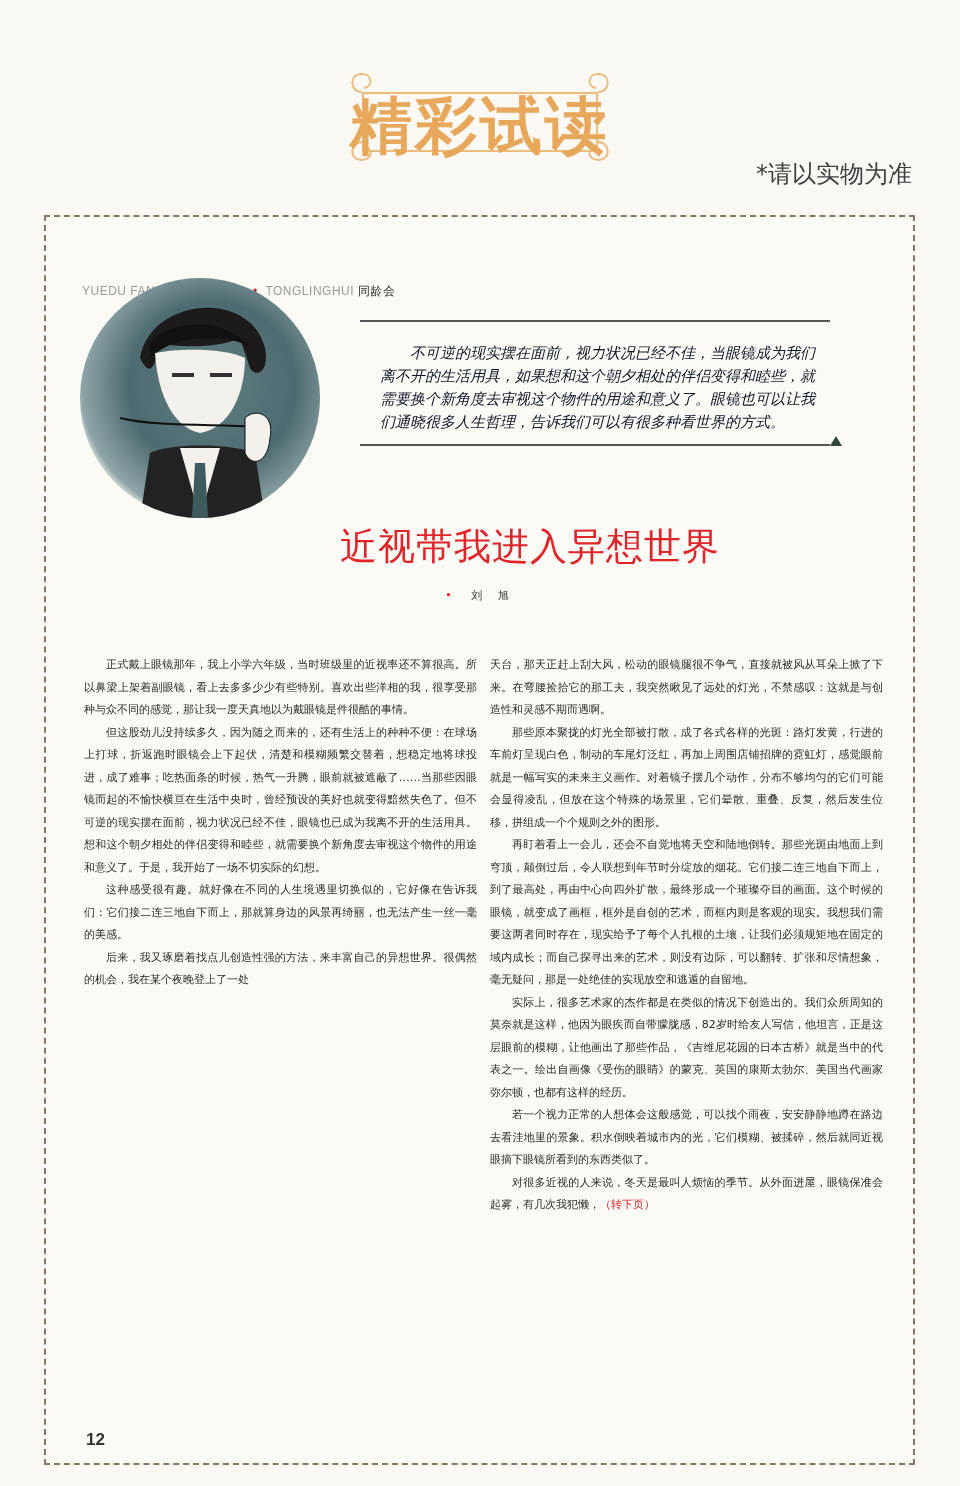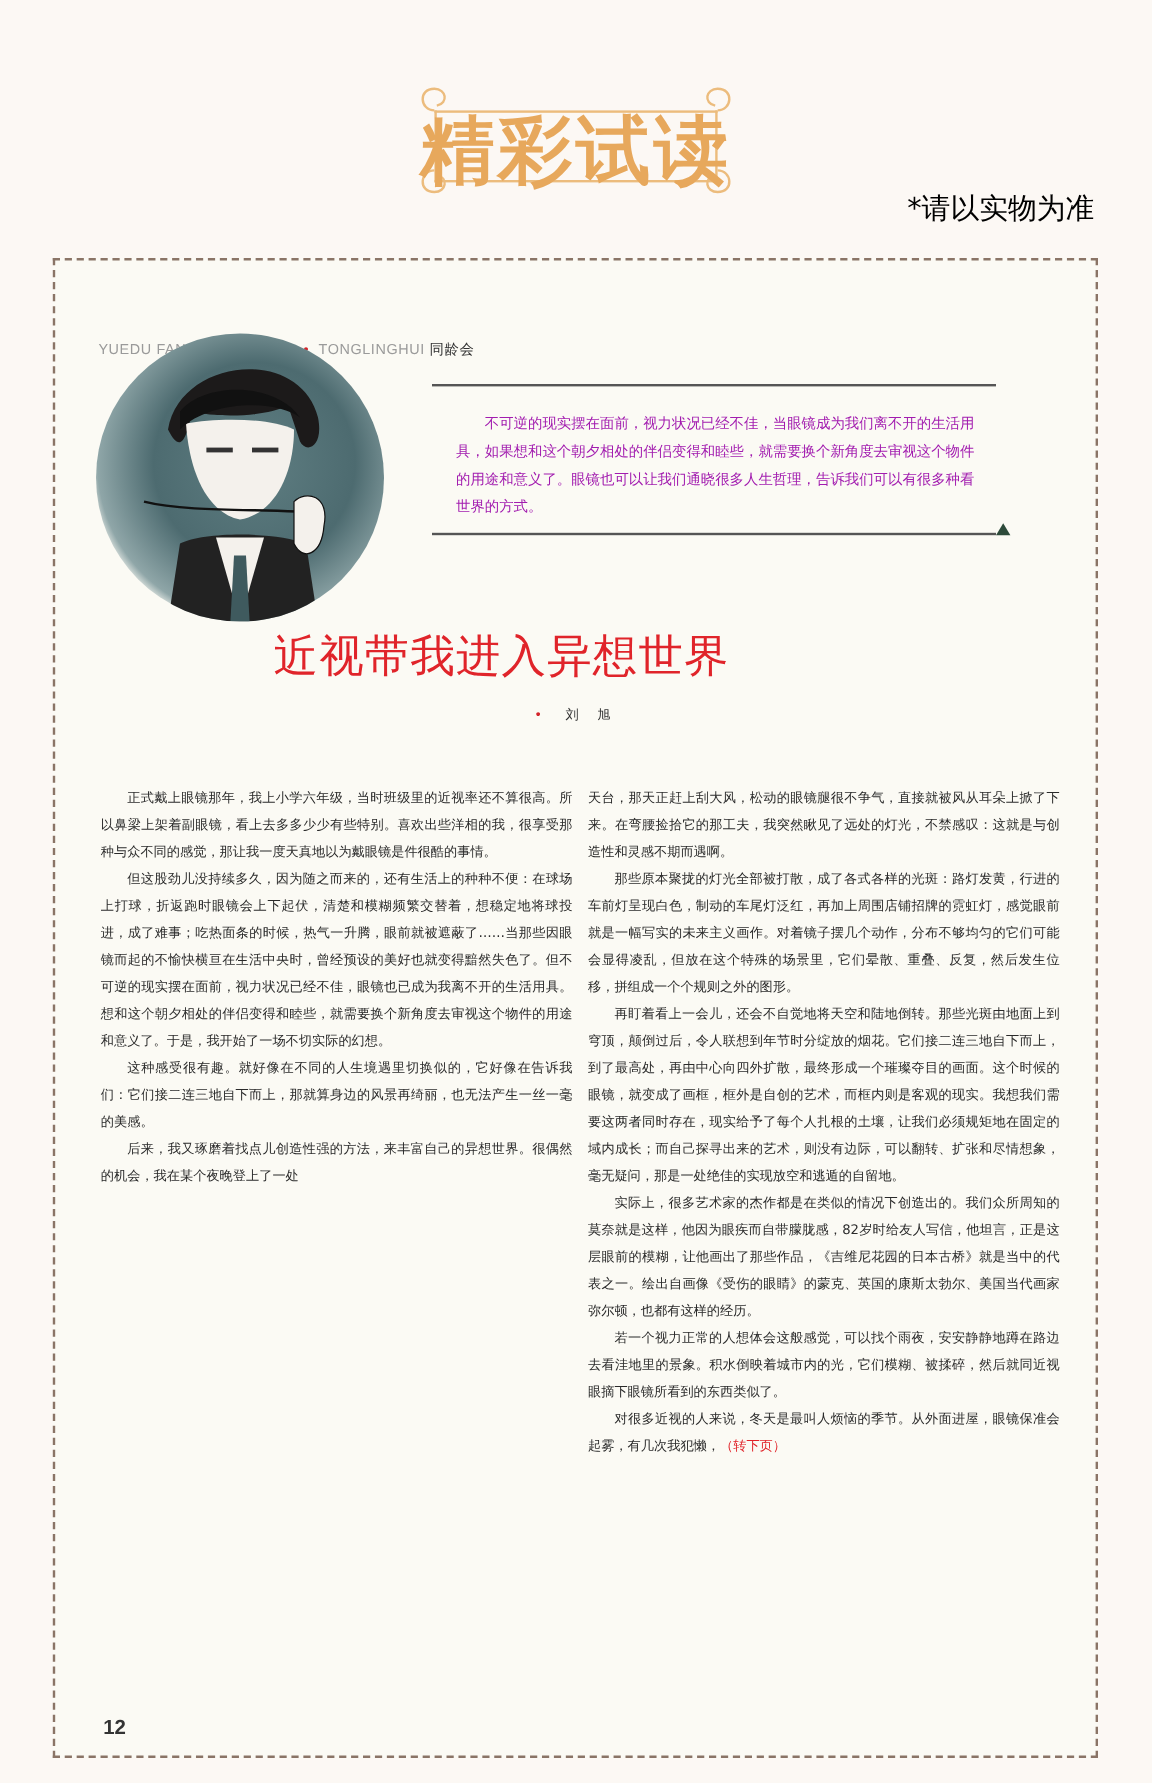--- a/index.html
+++ b/index.html
@@ -13,21 +13,21 @@
     position:absolute; left:340px; top:62px; width:280px; height:100px;
   }
   .banner svg { position:absolute; left:0; top:0; }
   .banner-title {
     position:absolute; left:0; top:22px; width:280px; text-align:center;
     font-family:"DejaVu Serif", serif; font-weight:bold;
     font-size:62px; letter-spacing:3px; color:#e7a85c;
   }
   .disclaimer {
     position:absolute; right:48px; top:158px;
-    font-family:"DejaVu Sans", sans-serif; font-size:24px; color:#000000;
+    font-family:"DejaVu Sans", sans-serif; font-size:24px; color:#404040;
   }
   .page-frame {
     position:absolute; left:44px; top:215px; width:871px; height:1250px;
     border:2px dashed #8a7466; box-sizing:border-box;
     background:#fbfaf4;
   }
   .running-head {
     position:absolute; left:82px; top:246px;
     font-family:"Liberation Sans", sans-serif; font-size:12px; color:#9a9a9a; letter-spacing:0.5px;margin-top:37px;
   }
@@ -42,24 +42,25 @@
     position:absolute; left:360px; top:320px; width:480px; height:130px;
   }
   .lead-top-rule { position:absolute; left:0; top:0; width:470px; height:2px; background:#555; }
   .lead-bottom-rule { position:absolute; left:0; top:124px; width:470px; height:2px; background:#555; }
   .lead-triangle {
     position:absolute; left:470px; top:116px; width:0; height:0;
     border-left:6px solid transparent; border-right:6px solid transparent; border-bottom:10px solid #2d4a3a;
   }
   .lead-text {
     position:absolute; left:20px; top:22px; width:440px;
-    font-family:"DejaVu Serif", serif; font-size:12px; line-height:23px; color:#a21caf; text-indent:2em;
+    font-family:"DejaVu Serif", serif; font-size:15px; line-height:23px; color:#0f172a; text-indent:2em;
+    font-style:italic;
   }
   .article-title {
-    position:absolute; left:228px; top:522px; width:480px; text-align:left;
+    position:absolute; left:240px; top:522px; width:480px; text-align:right;
     font-family:"DejaVu Serif", serif; font-size:37px; color:#e0242a; letter-spacing:1px;
   }
   .byline {
     position:absolute; left:240px; top:588px; width:480px; text-align:center;
     font-size:11px; color:#333; letter-spacing:6px;
   }
   .byline .bullet { color:#d3242a; margin-right:4px; }
   .col {
     position:absolute; top:654px; width:393px;
     font-family:"DejaVu Sans", sans-serif; font-size:11px; line-height:22.5px; color:#2a2a2a;

